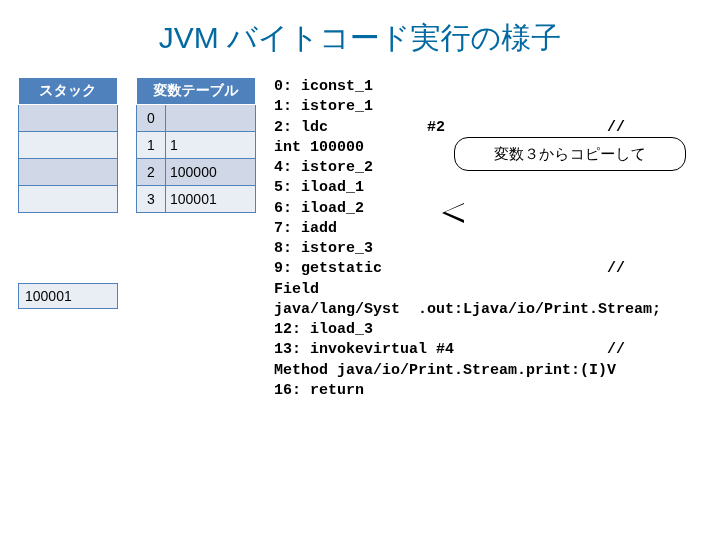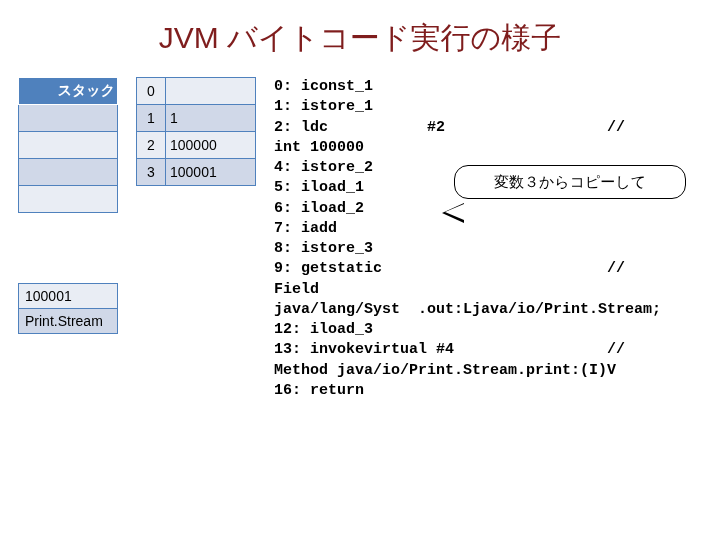--- a/index.html
+++ b/index.html
@@ -11,21 +11,21 @@
     background: #fff;
     position: relative;
     overflow: hidden;
   }
   .title {
     font-size: 30px;
     text-align: center;
     margin-top: 18px;
     margin-bottom: 18px;
     font-weight: normal;
-    color: #7f1d1d;
+    color: #0369a1;
   }
   .content {
     display: flex;
     align-items: flex-start;
     padding: 0 18px;
   }
   .left-col {
     width: 100px;
     margin-right: 18px;
   }
@@ -39,21 +39,21 @@
   }
   table {
     border-collapse: collapse;
     width: 100%;
     font-size: 14px;
   }
   th {
     background: #4f81bd;
     color: #fff;
     font-weight: bold;
-    text-align: right;
+    text-align: center;
     border: 1px solid #fff;
     padding: 4px 2px;
   }
   td {
     border: 1px solid #4f81bd;
     padding: 3px 4px;
     height: 18px;
     background: #fff;
     color: #000;
   }
@@ -76,21 +76,21 @@
   .code {
     font-family: "MS Gothic", "Courier New", monospace;
     font-size: 15px;
     line-height: 1.35;
     white-space: pre;
     color: #000;
     font-weight: bold;
   }
   .callout {
     position: absolute;
-    top: 88px;
+    top: 60px;
     left: 180px;
     width: 210px;
     background: #fff;
     border: 1.5px solid #000;
     border-radius: 14px;
     padding: 6px 10px;
     font-size: 15px;
     text-align: center;
     line-height: 1.35;
     z-index: 5;
@@ -143,30 +143,30 @@
       <tr>
             <td>&nbsp;</td>
           </tr>
     </tbody>
       </table>
     <table class="stack-lower">
       <tbody>
           <tr>
             <td>100001</td>
           </tr>
-      <tr>
-            <td>Print.Stream</td>
-          </tr>
     </tbody>
       </table>
   </div>
 
   <div class="mid-col">
     <table class="stack-table">
       <tbody>
+          <tr>
+            <th colspan="2">変数テーブル</th>
+          </tr>
       <tr>
         <td class="idx-cell">0</td>
         <td></td>
       </tr>
       <tr>
         <td class="idx-cell">1</td>
         <td>1</td>
       </tr>
       <tr>
         <td class="idx-cell">2</td>

